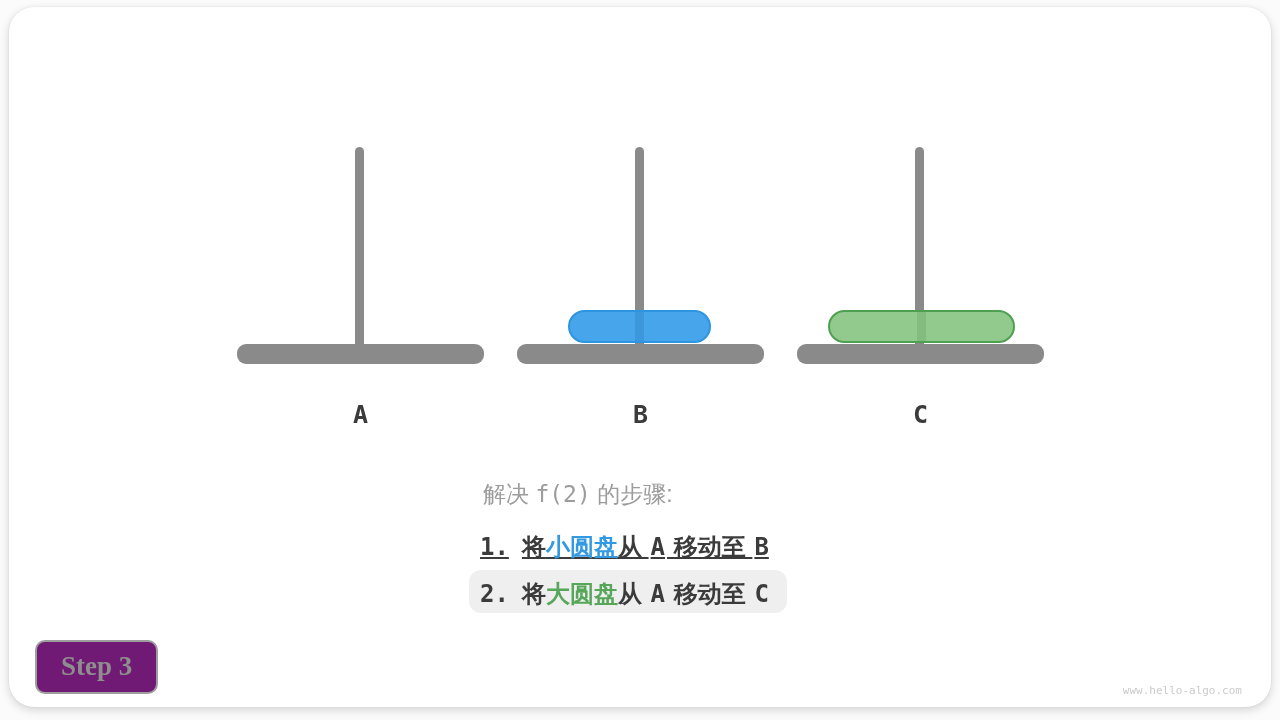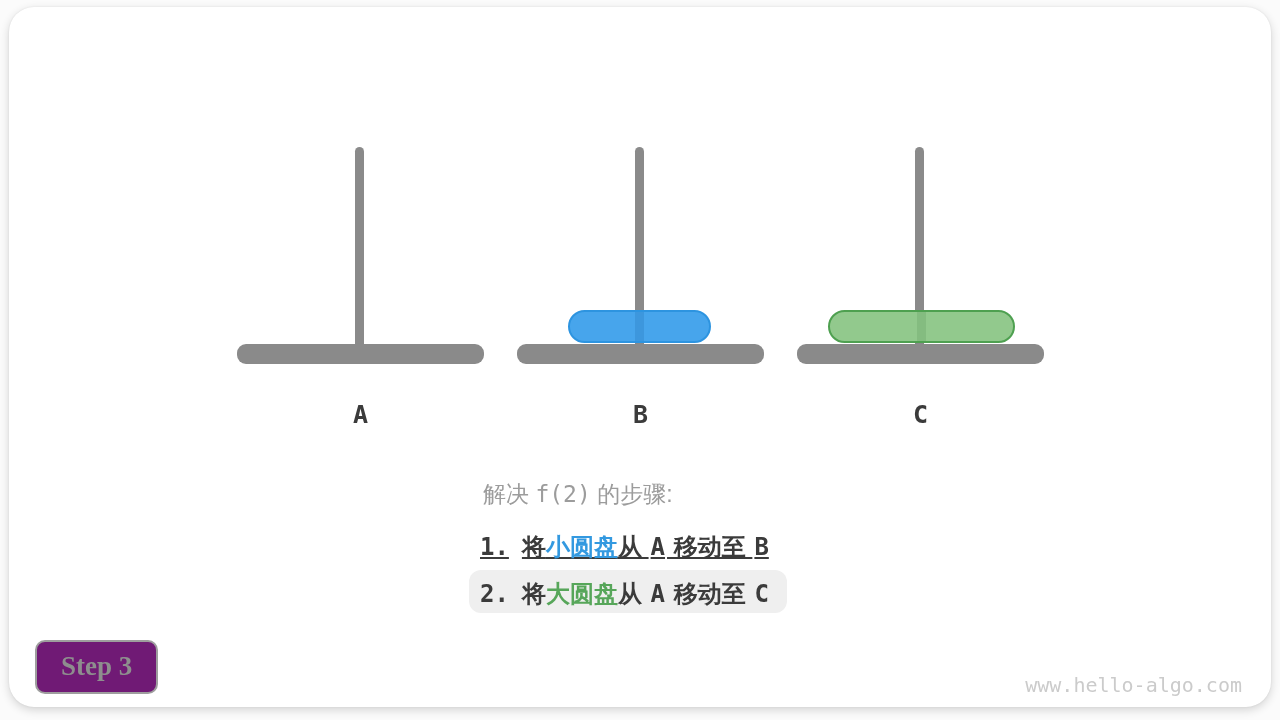--- a/index.html
+++ b/index.html
@@ -117,21 +117,21 @@
     background: #701a75;
     color: #8e8e8e;
     font-family: Liberation Serif, serif;
     font-weight: 700;
     font-size: 27px;
   }
   .watermark {
     position: absolute;
     right: 38px; bottom: 23px;
     font-family: "DejaVu Sans Mono", monospace;
-    font-size: 20px;
+    font-size: 11px;
     color: #cbcbcb;
     margin-left: 48px;
   }
 </style>
 </head>
 <body>
 
 <div class="card"></div>
 
 <div class="stage">

